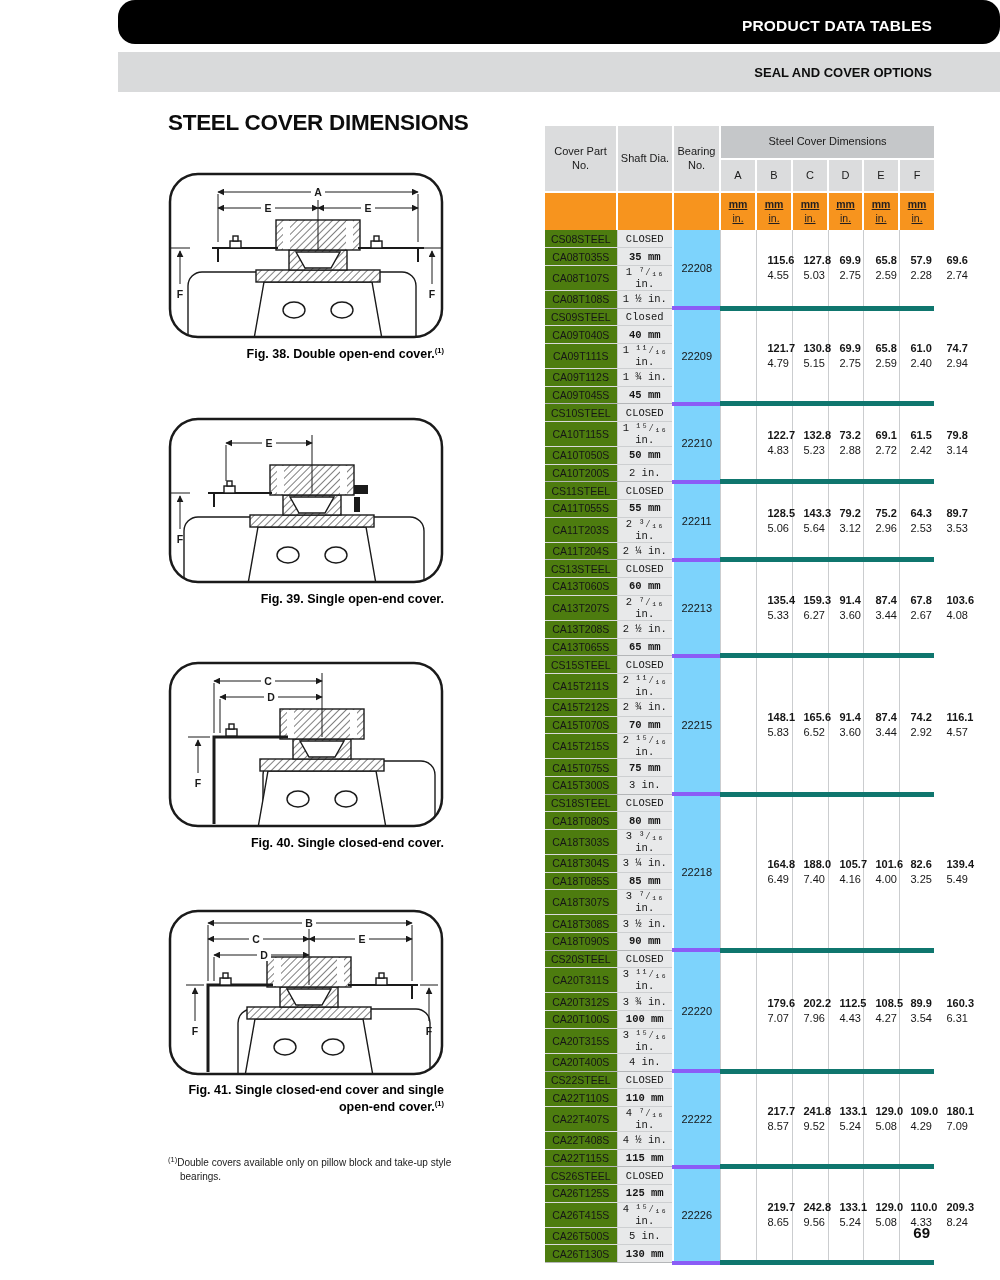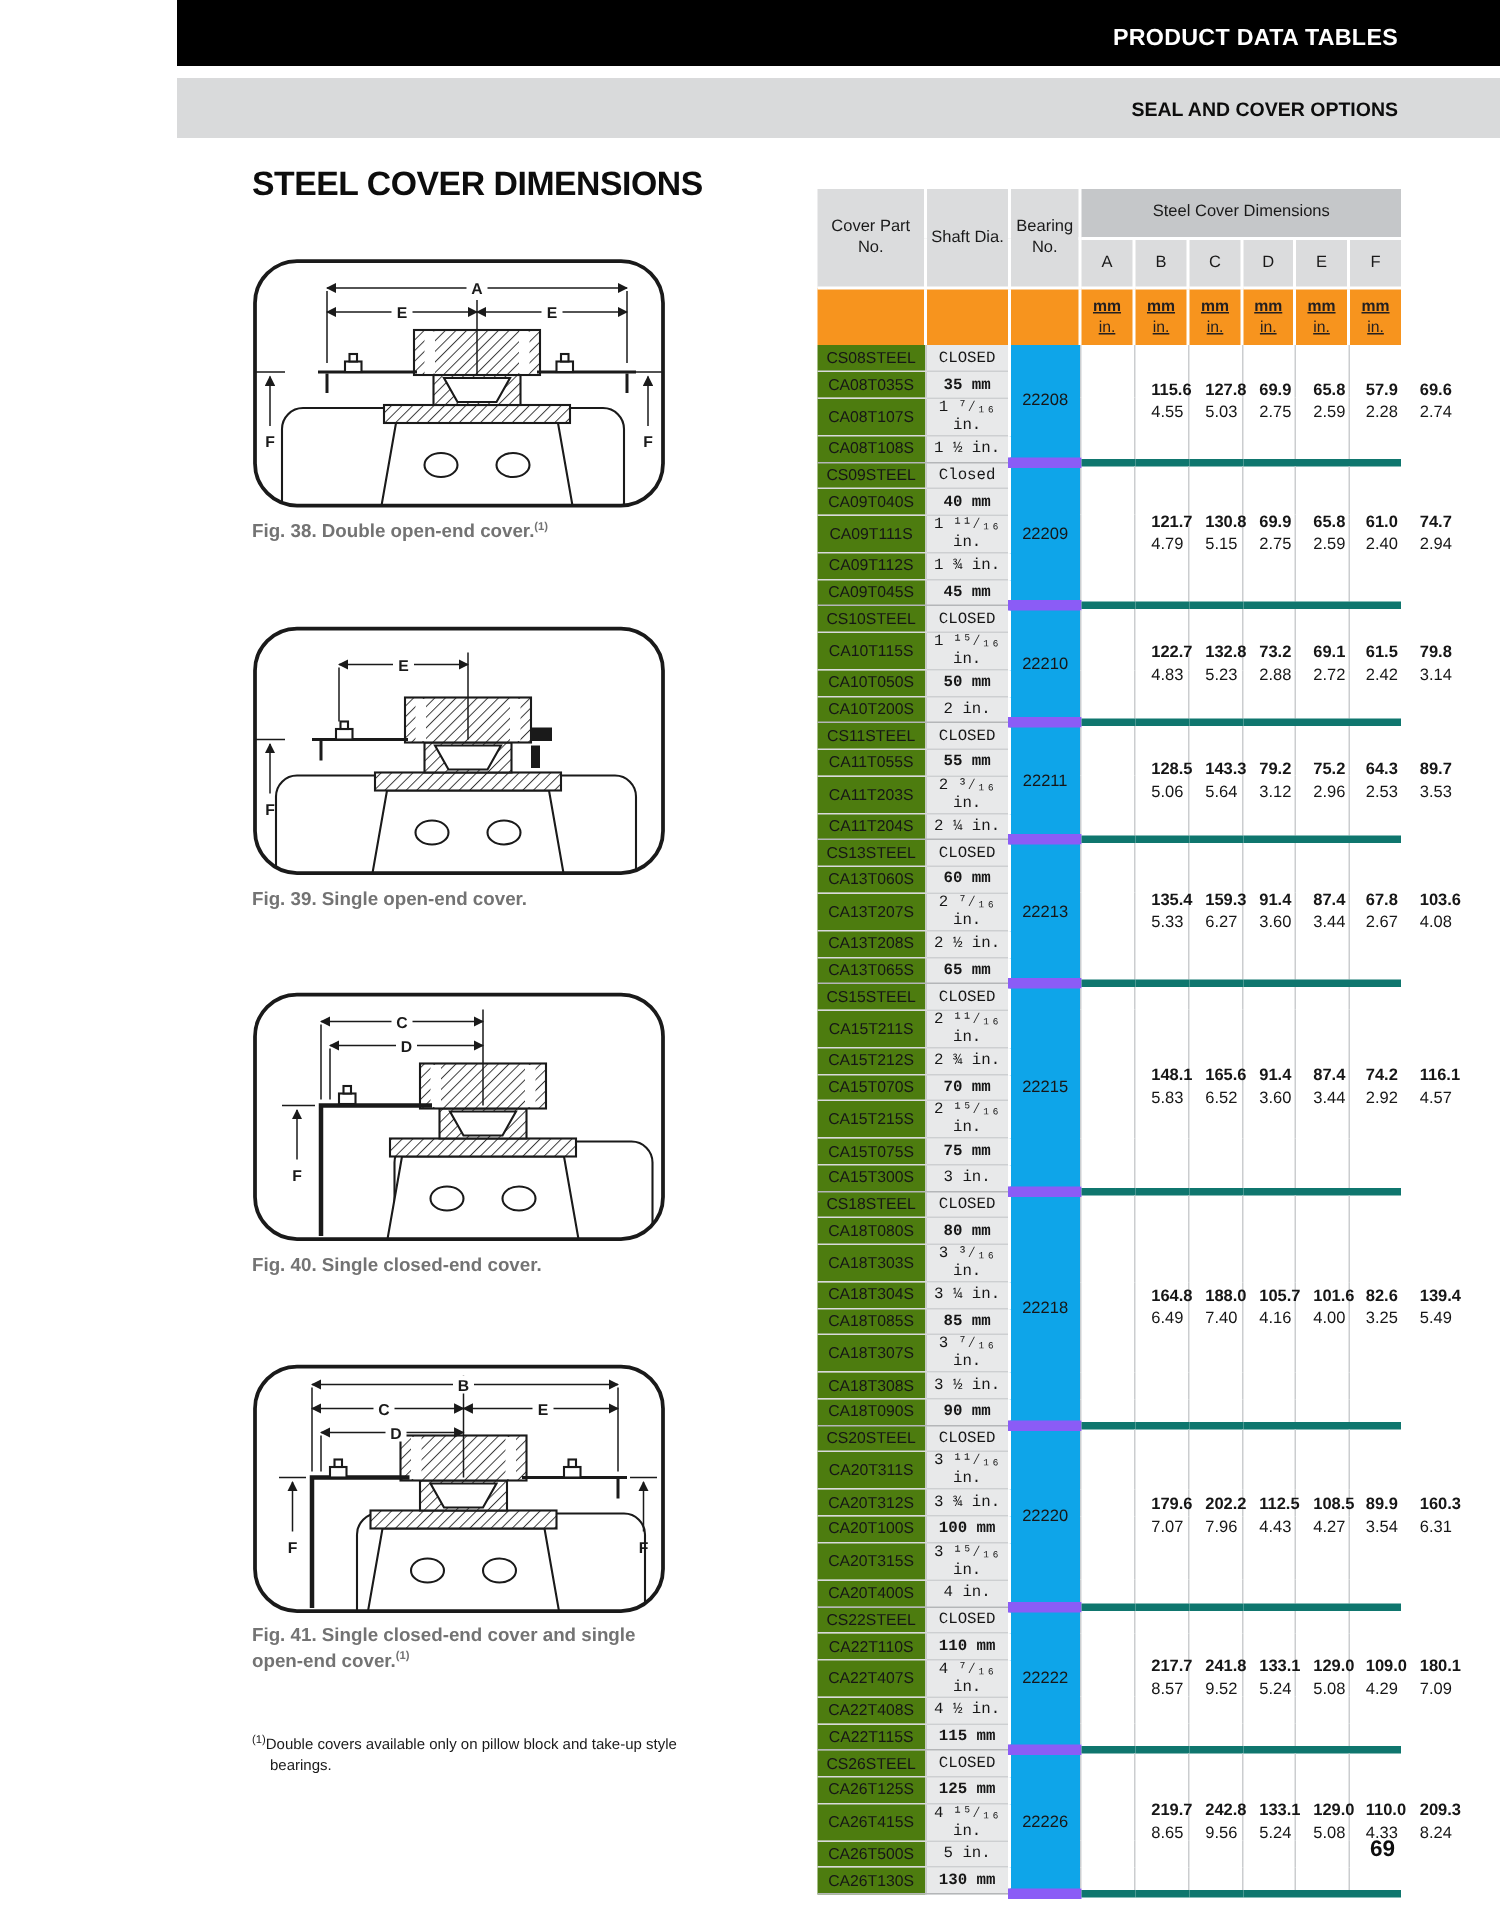--- a/index.html
+++ b/index.html
@@ -2,35 +2,35 @@
 <html><head>
 <meta charset="utf-8">
 <style>
   html,body { margin:0; padding:0; background:#fff; }
   .page { position:relative; width:1000px; height:1280px; background:#fff;
           font-family:"Liberation Sans", sans-serif; color:#111; overflow:hidden; }
 
   
   .bar-black { position:absolute; left:118px; right:0; top:0; height:44px; background:#000;
                display:flex; align-items:flex-end; justify-content:flex-end;
-               padding:0 68px 9px 0; box-sizing:border-box; }
+               padding:0 68px 9px 0; box-sizing:border-box;border-radius:17px; }
   .bar-black span { color:#fff; font-size:15.5px; font-weight:700; letter-spacing:.2px; }
   .bar-gray { position:absolute; left:118px; right:0; top:52px; height:40px; background:#d9dadb;
               display:flex; align-items:center; justify-content:flex-end;
               padding-right:68px; box-sizing:border-box; }
   .bar-gray span { font-size:13px; font-weight:700; color:#0d0d0d; }
 
   .sec-title { position:absolute; left:168px; top:110px; font-size:22.5px; font-weight:700;
                letter-spacing:-0.3px; color:#0d0d0d; }
 
   
   .figure { position:absolute; left:168px; width:276px; }
   .figure svg { display:block; }
-  .fig-caption { text-align:left; font-weight:700; font-size:12.5px; margin-top:7px;
-                 line-height:1.25; color:#737373; }
+  .fig-caption { text-align:right; font-weight:700; font-size:12.5px; margin-top:7px;
+                 line-height:1.25; color:#000000; }
   .fig-caption sup, .footnote sup { font-size:7.5px; }
 
   .footnote { position:absolute; left:168px; top:1155px; width:296px; font-size:10px;
               line-height:1.4; color:#1a1a1a; padding-left:12px; text-indent:-12px; }
 
   
   .table-wrap { position:absolute; left:545px; top:126px; width:389px; }
   .table-title { font-size:12.6px; font-weight:700; margin-bottom:11px; letter-spacing:-0.1px;
                  color:#0d0d0d; white-space:nowrap; }
   table { border-collapse:collapse; table-layout:fixed; width:389px; }
@@ -42,21 +42,21 @@
   th.hDim.last { border-right:0; }
   tr.units td { background:#F7941E; border-right:2px solid #fff; height:37px;
                 font-size:10.5px; color:#231f20; line-height:1.3;text-decoration:underline; }
   tr.units td.last { border-right:0; }
   tr.units .mm { font-weight:700; }
   tbody tr { height:17.7px; }
   tbody td { font-size:10.5px; color:#161616; }
   td.part-cell  { background:#4d7c0f; border-bottom:1px solid #d9dadb; border-right:1px solid #c6c8ca; }
   td.shaft-cell { background:#e8e9ea; border-bottom:1px solid #cdcfd1; border-right:2px solid #fff;font-family:Liberation Mono, monospace; }
   td.shaft-cell.bold { font-weight:700; }
-  td.bearing-cell { background:#0ea5e9; border-right:1px solid #cbcdcf; border-bottom:7px solid #8b5cf6;
+  td.bearing-cell { background:#7dd3fc; border-right:1px solid #cbcdcf; border-bottom:4px solid #8b5cf6;
                     font-size:11px; }
   td.value-cell { background:#fff; border-right:1px solid #cbcdcf; border-bottom:5px solid #0f766e;
                   font-size:11px; line-height:1.35;padding-left:47px; }
   td.value-cell.last { border-right:0; }
   td.value-cell .mm { font-weight:700; }
   tr.grp-end td.part-cell, tr.grp-end td.shaft-cell { border-bottom:1px solid #b4b6b8;text-align:center; }
 
   .page-num { position:absolute; right:70px; top:1208px; font-size:15px; font-weight:700; color:#0d0d0d;margin-top:16px; }
 
   .svgdefs { position:absolute; width:0; height:0; }

